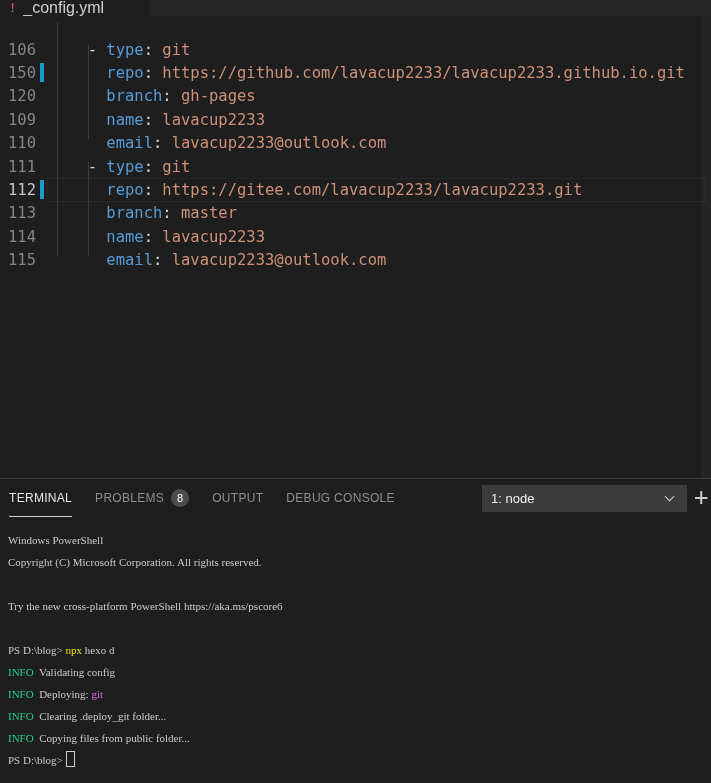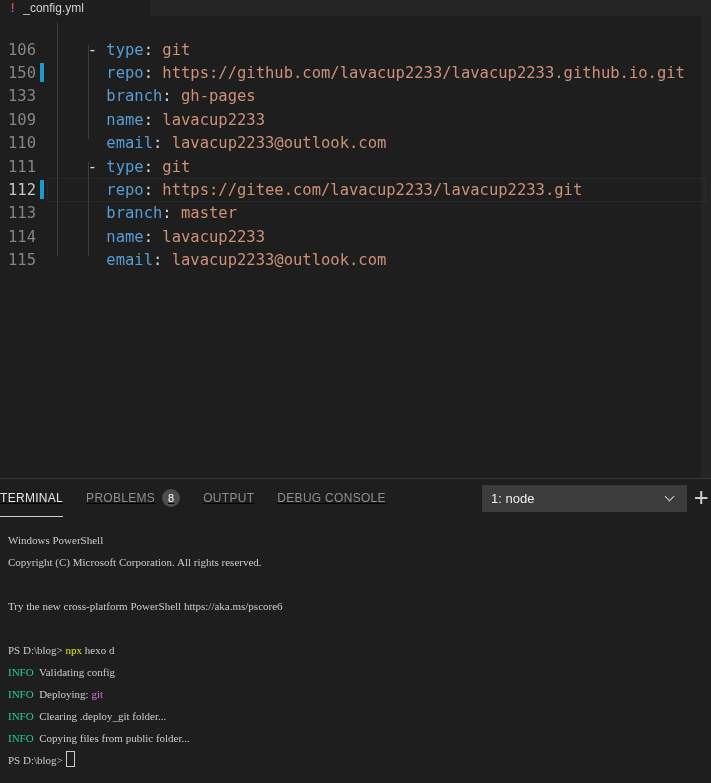--- a/index.html
+++ b/index.html
@@ -17,21 +17,21 @@
     width:711px;height:783px;overflow:hidden;background:var(--editor-bg);
     font-family:"Liberation Sans",sans-serif;position:relative;
   }
   
   .tab-strip{position:absolute;left:0;top:0;width:711px;height:16px;background:var(--tabstrip-bg);overflow:hidden;}
   .tab{height:16px;width:150px;background:var(--editor-bg);display:flex;align-items:center;padding-left:9px;gap:7px;}
   .file-icon{font-family:"DejaVu Sans Mono",monospace;font-weight:bold;font-size:12px;line-height:12px;
     color:var(--icon-red);
     background:linear-gradient(180deg,#d3494e 58%,#7a5bd0 58%);
     -webkit-background-clip:text;background-clip:text;-webkit-text-fill-color:transparent;}
-  .tab-label{font-size:12px;color:var(--tab-fg);white-space:nowrap;}
+  .tab-label{font-size:16px;color:var(--tab-fg);white-space:nowrap;}
   
   .editor{position:absolute;left:0;top:16px;width:711px;height:462px;background:var(--editor-bg);overflow:hidden;}
   #editor-lines{margin-top:22px;}
   .code-row{position:relative;height:23.4px;display:flex;align-items:center;
     font-family:"DejaVu Sans Mono","Liberation Mono",monospace;font-size:15.5px;white-space:pre;}
   .ln{display:inline-block;width:36px;text-align:right;color:var(--line-number);flex:0 0 auto;}
   .code-row.current .ln{color:var(--line-number-active);}
   .mod-bar{position:absolute;left:40px;top:2px;width:4px;height:19px;background:var(--modified-blue);}
   .code{margin-left:12px;padding-left:21px;white-space:pre;}
   .tk-w{color:var(--plain);}
@@ -41,21 +41,21 @@
   .code-row.current::after{content:'';position:absolute;left:47px;right:5px;top:0;bottom:0;
     border:1px solid var(--current-line-border);pointer-events:none;}
   .iguide{position:absolute;width:1px;background:var(--guide);}
   .g-a{left:57px;top:6px;height:234px;}
   .g-b1{left:88px;top:29px;height:94px;}
   .g-b2{left:88px;top:146px;height:94px;}
   .scroll-strip{position:absolute;right:0;top:0;width:10px;height:100%;background:rgba(121,121,121,0.07);}
   
   .panel{position:absolute;left:0;top:478px;width:711px;height:305px;background:var(--editor-bg);
     border-top:1px solid var(--panel-border);}
-  .panel-header{position:relative;height:38px;display:flex;align-items:flex-end;padding-left:0;text-decoration:underline;}
+  .panel-header{position:relative;height:38px;display:flex;align-items:flex-end;padding-left:9px;}
   .ptab{display:flex;align-items:center;height:38px;margin-right:23px;cursor:pointer;
     font-size:12px;letter-spacing:0.3px;color:var(--tab-inactive);}
   .ptab.active{color:var(--tab-active);border-bottom:1px solid #cfcfcf;}
   .badge{margin-left:7px;min-width:18px;height:18px;border-radius:9px;background:var(--badge-bg);
     color:var(--badge-fg);font-size:11px;display:flex;align-items:center;justify-content:center;padding:0 4px;}
   .terminal-picker{position:absolute;left:482px;top:6px;width:205px;height:27px;background:var(--dropdown-bg);
     color:var(--dropdown-fg);font-size:13px;display:flex;align-items:center;padding-left:9px;cursor:pointer;}
   .chev{position:absolute;right:14px;top:8px;width:7px;height:7px;
     border-right:1.4px solid #cccccc;border-bottom:1.4px solid #cccccc;transform:rotate(45deg);}
   .new-terminal{position:absolute;left:694px;top:3px;width:24px;height:30px;color:#cccccc;
@@ -77,21 +77,21 @@
   <div class="tab">
     <span class="file-icon">!</span>
     <span class="tab-label">_config.yml</span>
   </div>
 </div>
 
 <div class="editor">
   <div id="editor-lines">
       <div class="code-row"><span class="ln">106</span><span class="code"><span class="tk-w">  - </span><span class="tk-k">type</span><span class="tk-w">: </span><span class="tk-s">git</span></span></div>
       <div class="code-row"><span class="ln">150</span><span class="mod-bar"></span><span class="code"><span class="tk-w">    </span><span class="tk-k">repo</span><span class="tk-w">: </span><span class="tk-u">https://github.com/lavacup2233/lavacup2233.github.io.git</span></span></div>
-      <div class="code-row"><span class="ln">133</span><span class="code"><span class="tk-w">    </span><span class="tk-k">branch</span><span class="tk-w">: </span><span class="tk-s">gh-pages</span></span></div>
+      <div class="code-row"><span class="ln">120</span><span class="code"><span class="tk-w">    </span><span class="tk-k">branch</span><span class="tk-w">: </span><span class="tk-s">gh-pages</span></span></div>
       <div class="code-row"><span class="ln">109</span><span class="code"><span class="tk-w">    </span><span class="tk-k">name</span><span class="tk-w">: </span><span class="tk-s">lavacup2233</span></span></div>
       <div class="code-row"><span class="ln">110</span><span class="code"><span class="tk-w">    </span><span class="tk-k">email</span><span class="tk-w">: </span><span class="tk-s">lavacup2233@outlook.com</span></span></div>
       <div class="code-row"><span class="ln">111</span><span class="code"><span class="tk-w">  - </span><span class="tk-k">type</span><span class="tk-w">: </span><span class="tk-s">git</span></span></div>
       <div class="code-row current"><span class="ln">112</span><span class="mod-bar"></span><span class="code"><span class="tk-w">    </span><span class="tk-k">repo</span><span class="tk-w">: </span><span class="tk-u">https://gitee.com/lavacup2233/lavacup2233.git</span></span></div>
       <div class="code-row"><span class="ln">113</span><span class="code"><span class="tk-w">    </span><span class="tk-k">branch</span><span class="tk-w">: </span><span class="tk-s">master</span></span></div>
       <div class="code-row"><span class="ln">114</span><span class="code"><span class="tk-w">    </span><span class="tk-k">name</span><span class="tk-w">: </span><span class="tk-s">lavacup2233</span></span></div>
       <div class="code-row"><span class="ln">115</span><span class="code"><span class="tk-w">    </span><span class="tk-k">email</span><span class="tk-w">: </span><span class="tk-s">lavacup2233@outlook.com</span></span></div>
     </div>
   <div class="iguide g-a"></div>
   <div class="iguide g-b1"></div>

